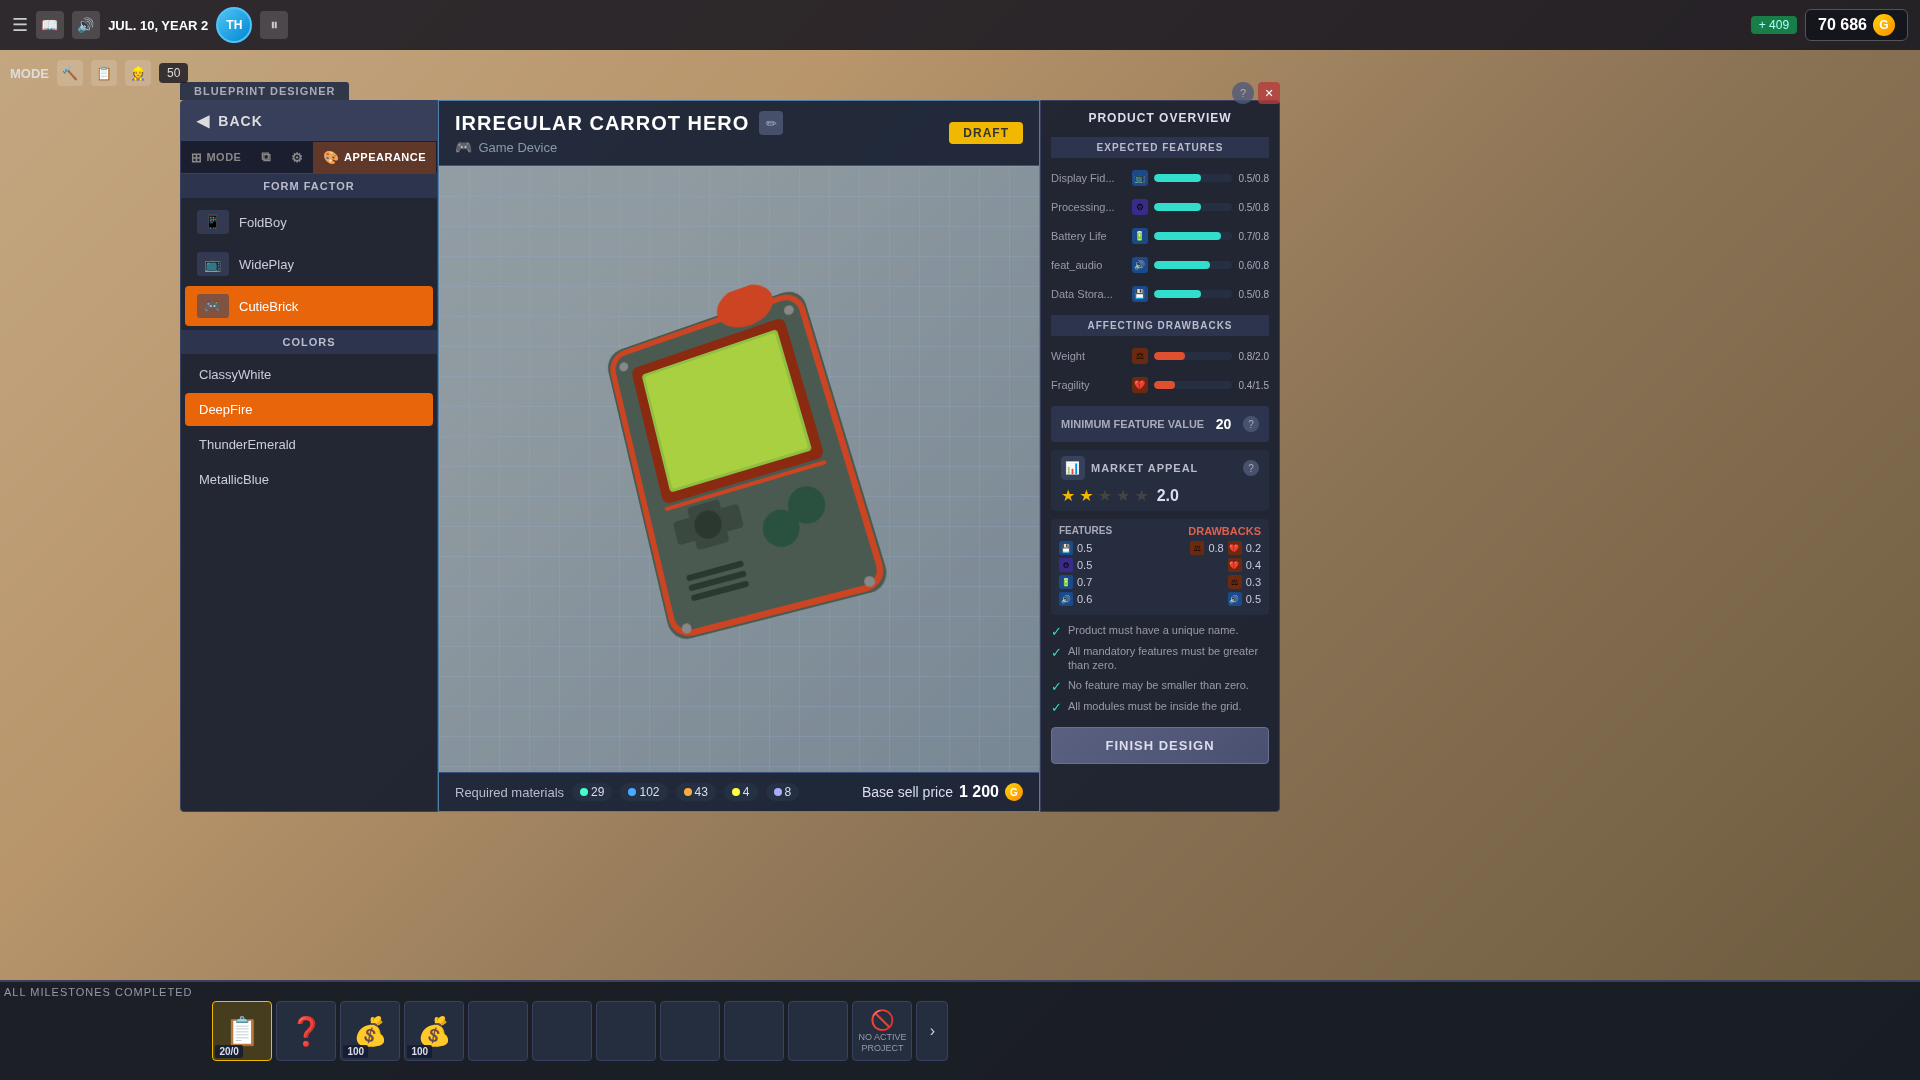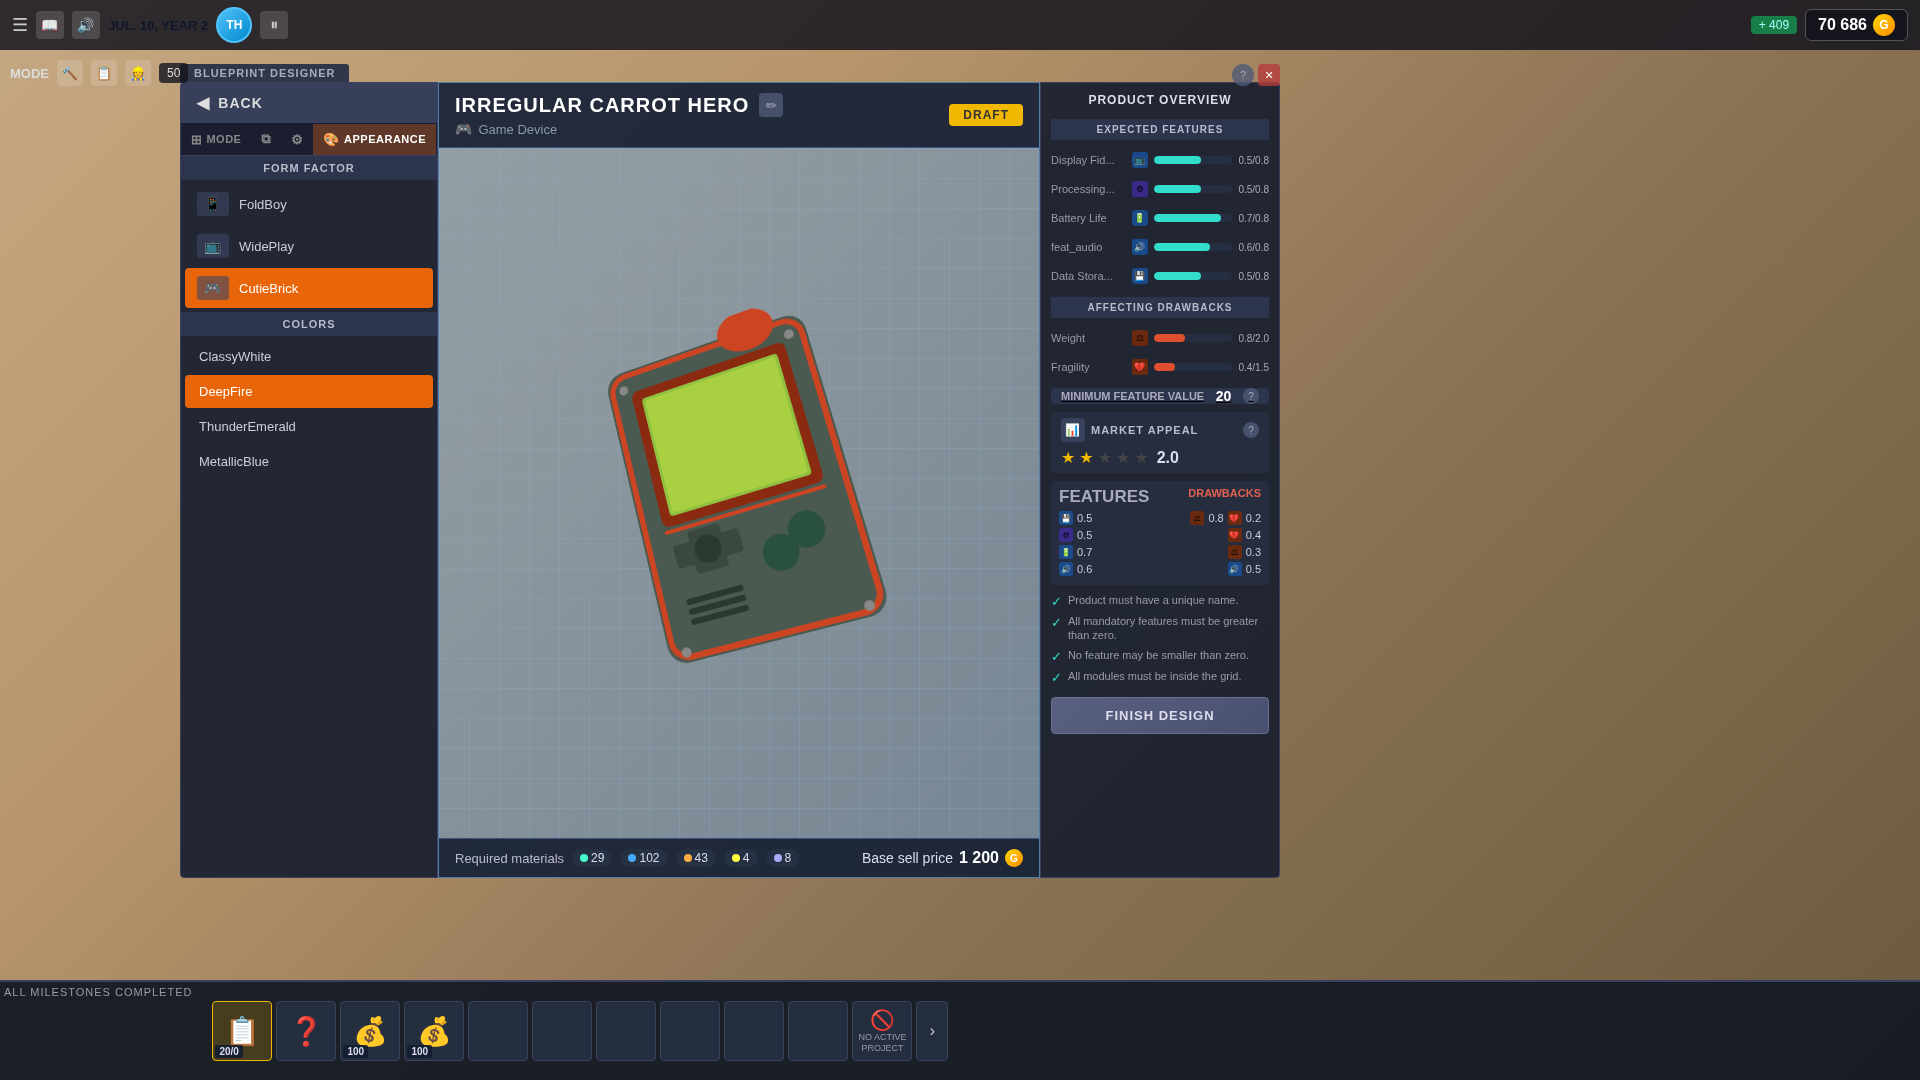--- a/index.html
+++ b/index.html
@@ -54,21 +54,21 @@
       border-radius: 4px;
       display: flex;
       align-items: center;
       justify-content: center;
       color: #ccc;
       font-size: 14px;
       cursor: pointer;
     }
 
     .date-label {
-      color: #0f172a;
+      color: #ffffff;
       font-size: 13px;
       font-weight: bold;
     }
 
     .avatar-circle {
       width: 36px;
       height: 36px;
       border-radius: 50%;
       background: linear-gradient(135deg, #4fc3f7, #0288d1);
       display: flex;
@@ -168,24 +168,24 @@
       background: rgba(20,20,30,0.8);
       border-radius: 4px;
       padding: 3px 8px;
       color: #ddd;
       font-size: 12px;
     }
 
     
     .designer-panel {
       position: absolute;
-      top: 82px;
+      top: 100px;
       left: 180px;
       width: 1100px;
-      height: 796px;
+      height: 712px;
       display: flex;
       background: transparent;
       z-index: 50;
     }
 
     .panel-header {
       position: absolute;
       top: -18px;
       left: 0;
       background: rgba(40,50,70,0.95);
@@ -550,25 +550,24 @@
       white-space: nowrap;
     }
 
     .drawback-bar {
       background: #e05030;
     }
 
     .min-feature-box {
       background: rgba(45,55,80,0.9);
       border-radius: 4px;
-      padding: 0 10px;
+      padding: 10px 10px;
       display: flex;
       align-items: center;
       justify-content: space-between;
-      text-decoration: underline;
     }
 
     .min-label {
       color: #aab;
       font-size: 11px;
       font-weight: bold;
     }
 
     .min-value {
       color: #fff;
@@ -658,21 +657,21 @@
     }
 
     .feat-draw-header {
       display: flex;
       justify-content: space-between;
       margin-bottom: 4px;
     }
 
     .feat-col-label {
       color: #aab;
-      font-size: 17px;
+      font-size: 10px;
       font-weight: bold;
     }
 
     .draw-col-label {
       color: #e06050;
       font-size: 11px;
       font-weight: bold;
     }
 
     .feat-draw-row {

